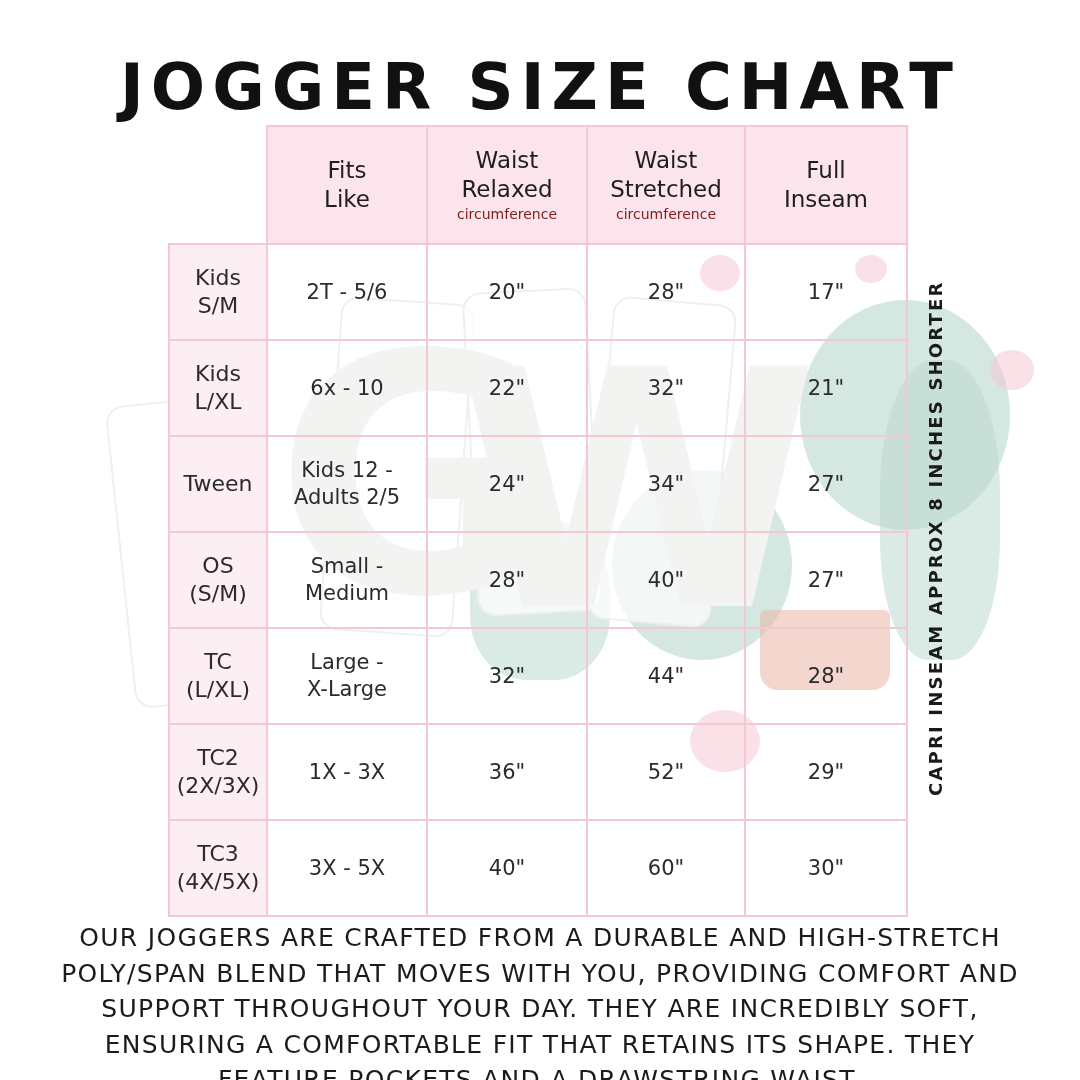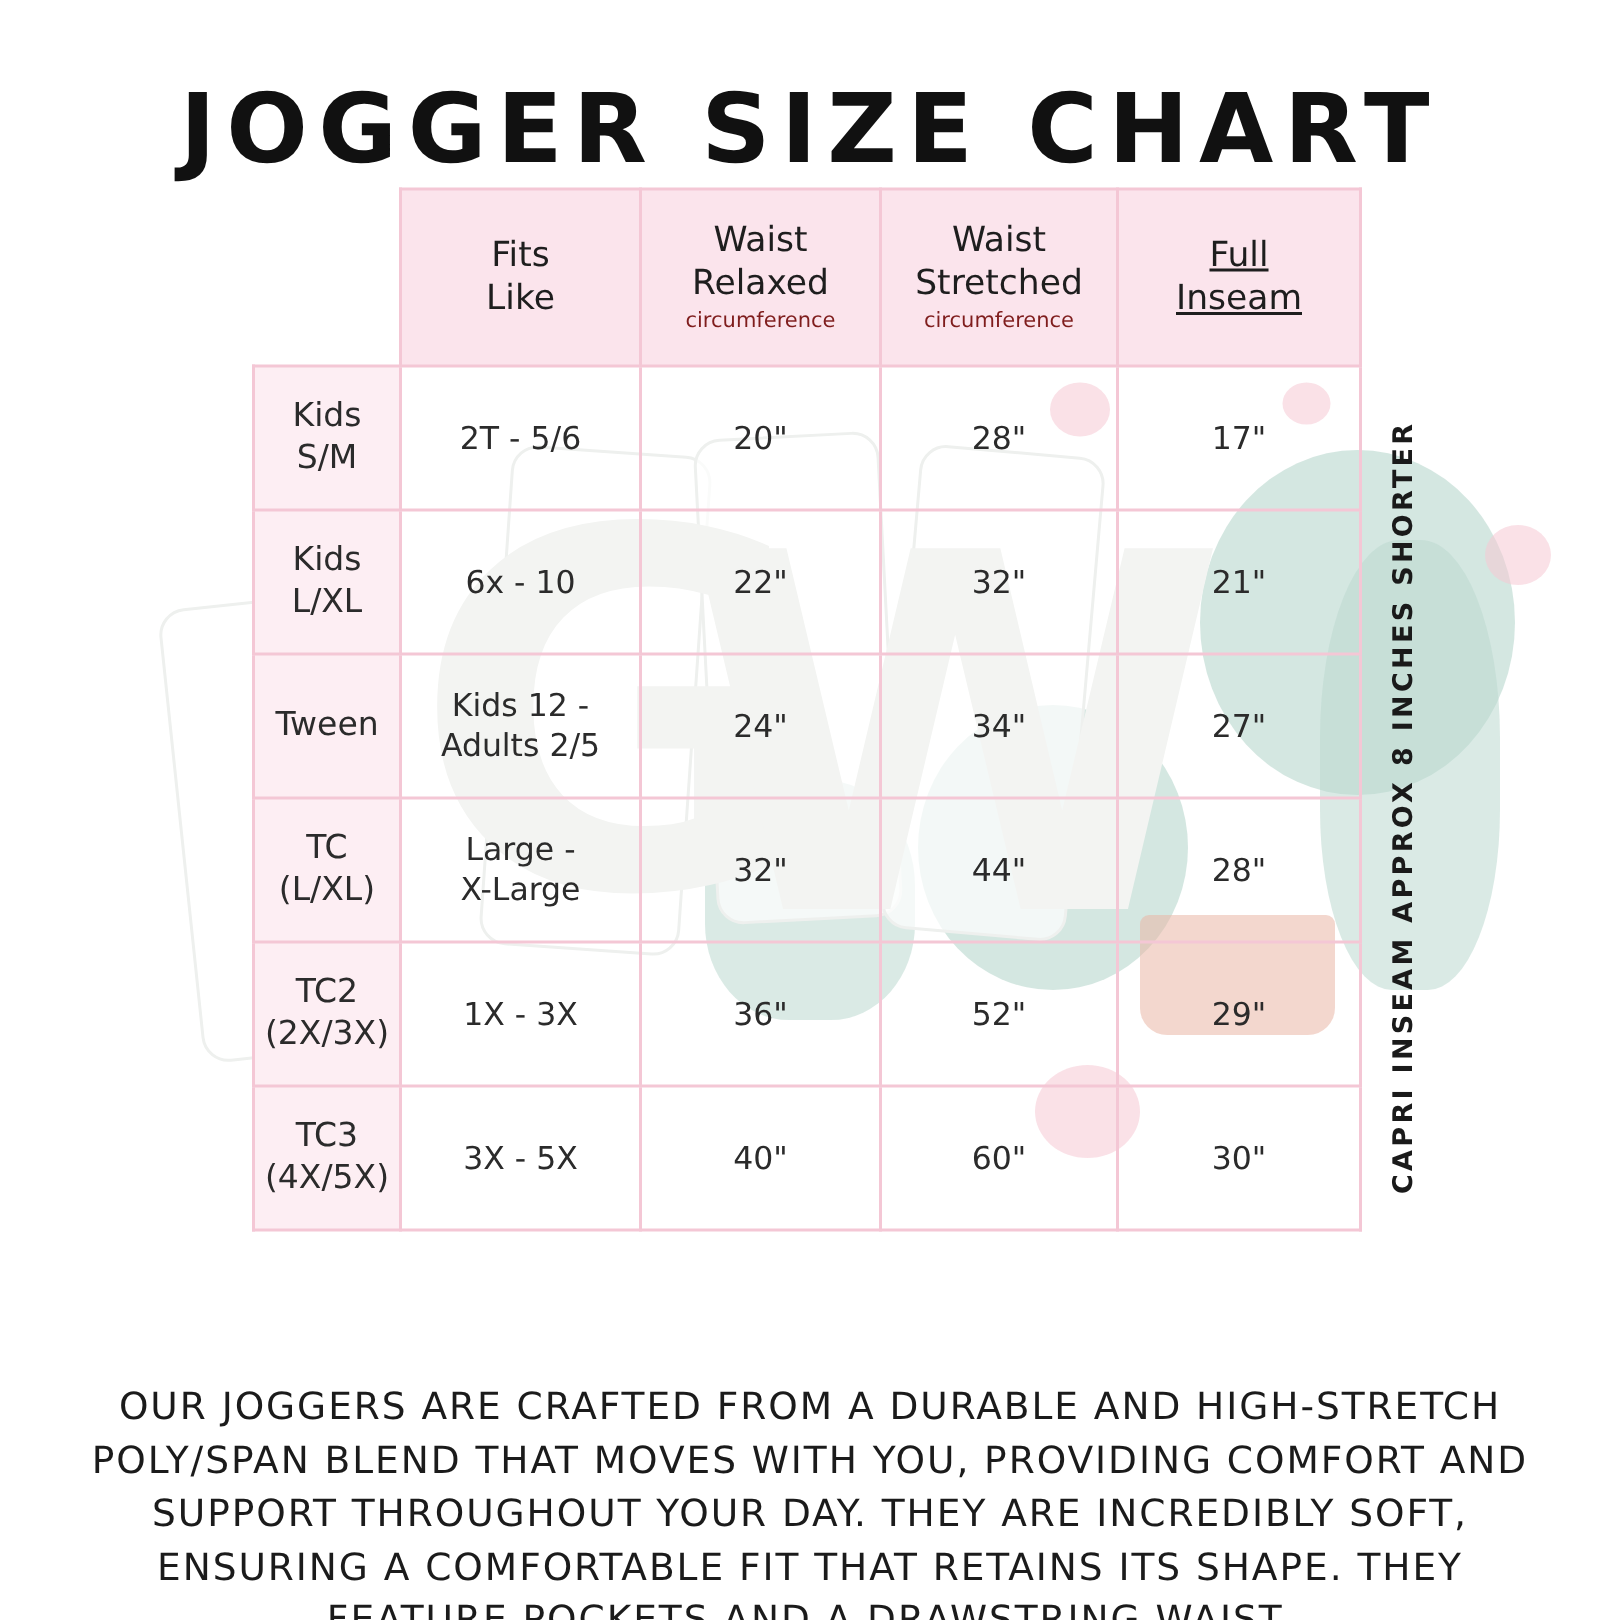--- a/index.html
+++ b/index.html
@@ -118,21 +118,21 @@
   table.size-chart tbody td.sizecell {
     background: #fdeef3;
     font-size: 22px;
     width: 140px;
     margin-top: 22px;
   }
   table.size-chart tbody tr { height: 96px; }
   .col-fits   { width: 150px; }
   .col-relax  { width: 150px; }
   .col-stretch{ width: 148px; }
-  .col-inseam { width: 152px; text-decoration: underline; }
+  .col-inseam { width: 152px; }
 
   
   .sidenote {
     position: absolute;
     top: 258px;
     left: 925px;
     height: 560px;
     width: 40px;
     writing-mode: vertical-rl;
     transform: rotate(180deg);
@@ -243,20 +243,33 @@
         <td>
           <span>Kids 12 -</span><br>
           <span>Adults 2/5</span>
         </td>
         <td>24"</td>
         <td>34"</td>
         <td>27"</td>
       </tr>
       <tr>
         <td class="sizecell">
+          <span>OS</span><br>
+          <span>(S/M)</span>
+        </td>
+        <td>
+          <span>Small -</span><br>
+          <span>Medium</span>
+        </td>
+        <td>28"</td>
+        <td>40"</td>
+        <td>27"</td>
+      </tr>
+      <tr>
+        <td class="sizecell">
           <span>TC</span><br>
           <span>(L/XL)</span>
         </td>
         <td>
           <span>Large -</span><br>
           <span>X-Large</span>
         </td>
         <td>32"</td>
         <td>44"</td>
         <td>28"</td>

